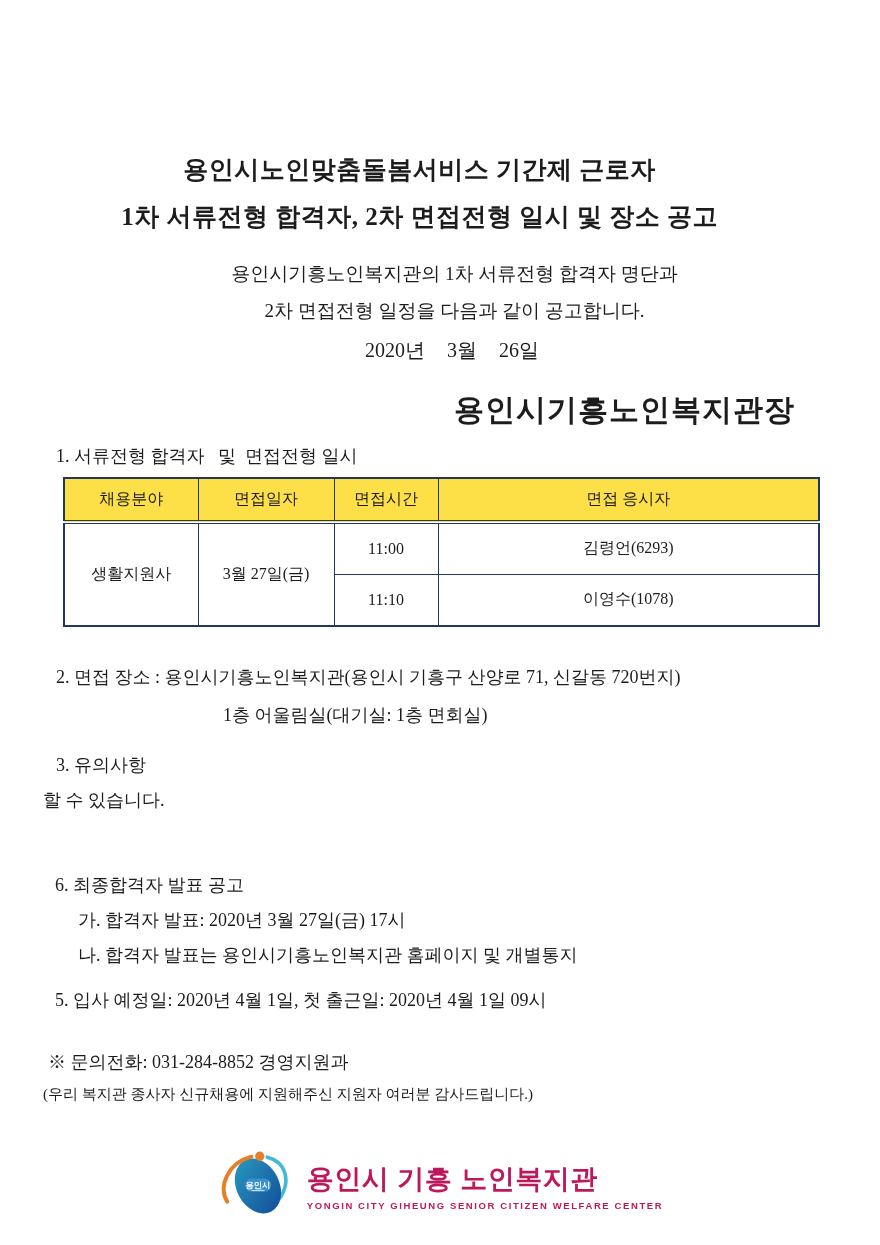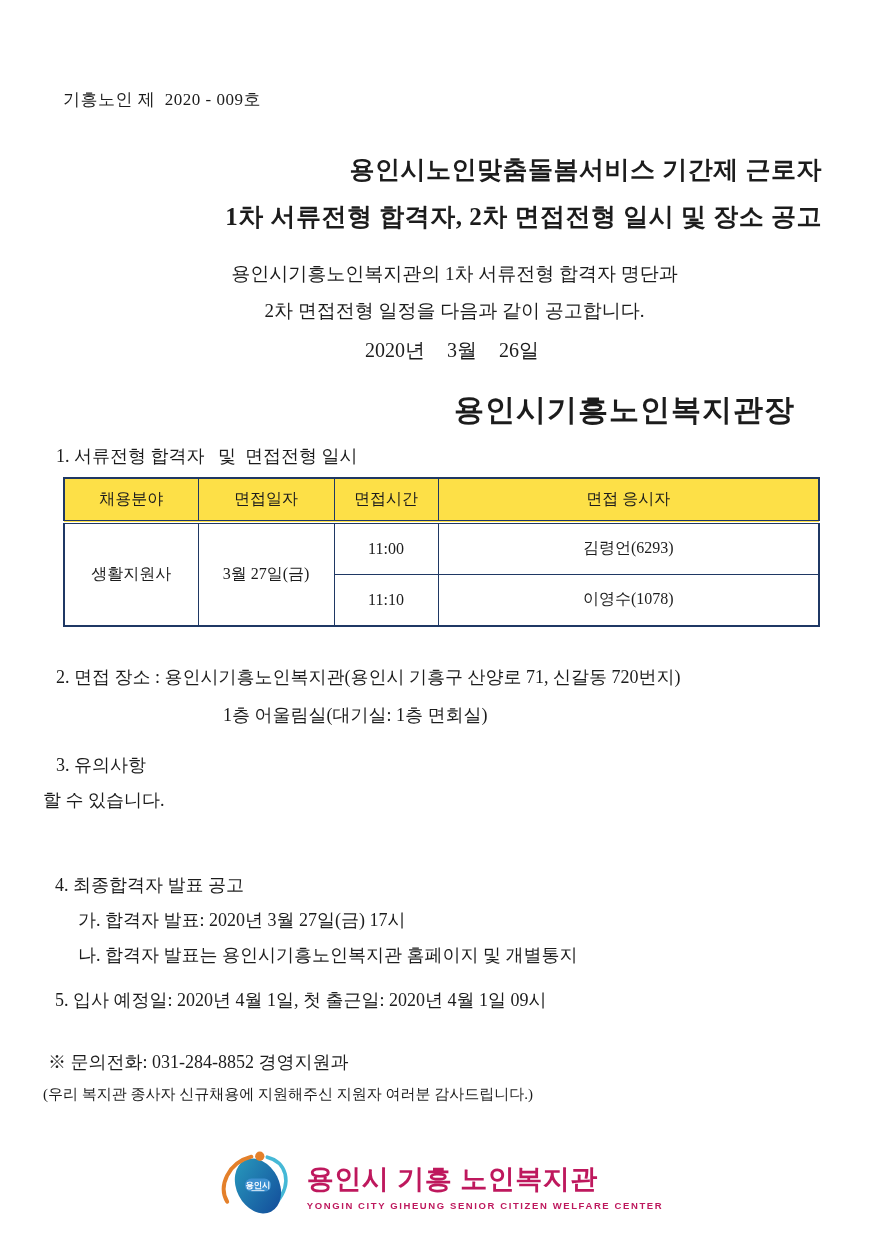--- a/index.html
+++ b/index.html
@@ -9,21 +9,21 @@
     font-family:"Liberation Serif","DejaVu Serif",serif;
     color:#1c1c1c;
     position:relative;
     overflow:hidden;
   }
   .t { white-space:pre-wrap; }
   .page { position:absolute; inset:0; background:#ffffff; }
 
   .doc-number { position:absolute; left:63px; top:88px; font-size:17px; letter-spacing:0.5px; }
 
-  .title-block { position:absolute; left:0; top:146px; width:822px; text-align:right;padding-left:17px; }
+  .title-block { position:absolute; left:0; top:146px; width:822px; text-align:center;padding-left:17px; }
   .title-line { font-size:25px; line-height:47px; font-weight:600; letter-spacing:0.5px; }
 
   .subtitle-block { position:absolute; left:0; top:255px; width:880px; text-align:center;padding-left:29px; }
   .subtitle-line { font-size:19px; line-height:37px; }
 
   .announce-date { position:absolute; left:12px; top:337px; width:880px; text-align:center; font-size:20px; word-spacing:6px; }
 
   .signer { position:absolute; right:85px; top:390px; font-size:30px; font-weight:bold; letter-spacing:1px; }
 
   .sec-heading { font-size:18px; }
@@ -71,21 +71,20 @@
   .logo-mark { width:80px; height:76px; flex:0 0 auto; }
   .logo-text { margin-left:10px; font-family:"Liberation Sans","DejaVu Sans",sans-serif; color:#be185d; }
   .logo-ko { font-size:27px; font-weight:900; letter-spacing:0.5px; }
   .logo-en { font-size:9.5px; font-weight:bold; letter-spacing:1.6px; margin-top:3px; }
 </style>
 </head>
 <body>
 
 <div class="page">
 
-  <div class="doc-number t">기흥노인 제  2020 - 009호</div>
 
   <div class="title-block">
     <div class="title-line t">용인시노인맞춤돌봄서비스 기간제 근로자</div>
     <div class="title-line t">1차 서류전형 합격자, 2차 면접전형 일시 및 장소 공고</div>
   </div>
 
   <div class="subtitle-block">
     <div class="subtitle-line t">용인시기흥노인복지관의 1차 서류전형 합격자 명단과</div>
     <div class="subtitle-line t">2차 면접전형 일정을 다음과 같이 공고합니다.</div>
   </div>
@@ -129,21 +128,21 @@
     <div class="t">2. 면접 장소 : 용인시기흥노인복지관(용인시 기흥구 산양로 71, 신갈동 720번지)</div>
     <div class="sec2-line2 t">1층 어울림실(대기실: 1층 면회실)</div>
   </div>
 
   <div class="sec3">
     <div class="sec3-heading t">3. 유의사항</div>
     <div class="sec3-line2 t">할 수 있습니다.</div>
   </div>
 
   <div class="sec4">
-    <div class="t">4. 최종합격자 발표 공고</div>
+    <div class="t">6. 최종합격자 발표 공고</div>
     <div class="sec4-item t">가. 합격자 발표: 2020년 3월 27일(금) 17시</div>
     <div class="sec4-item t">나. 합격자 발표는 용인시기흥노인복지관 홈페이지 및 개별통지</div>
   </div>
 
   <div class="sec5 t">5. 입사 예정일: 2020년 4월 1일, 첫 출근일: 2020년 4월 1일 09시</div>
 
   <div class="note-phone t">※ 문의전화: 031-284-8852 경영지원과</div>
   <div class="note-thanks t">(우리 복지관 종사자 신규채용에 지원해주신 지원자 여러분 감사드립니다.)</div>
 
   <div class="footer-logo">

